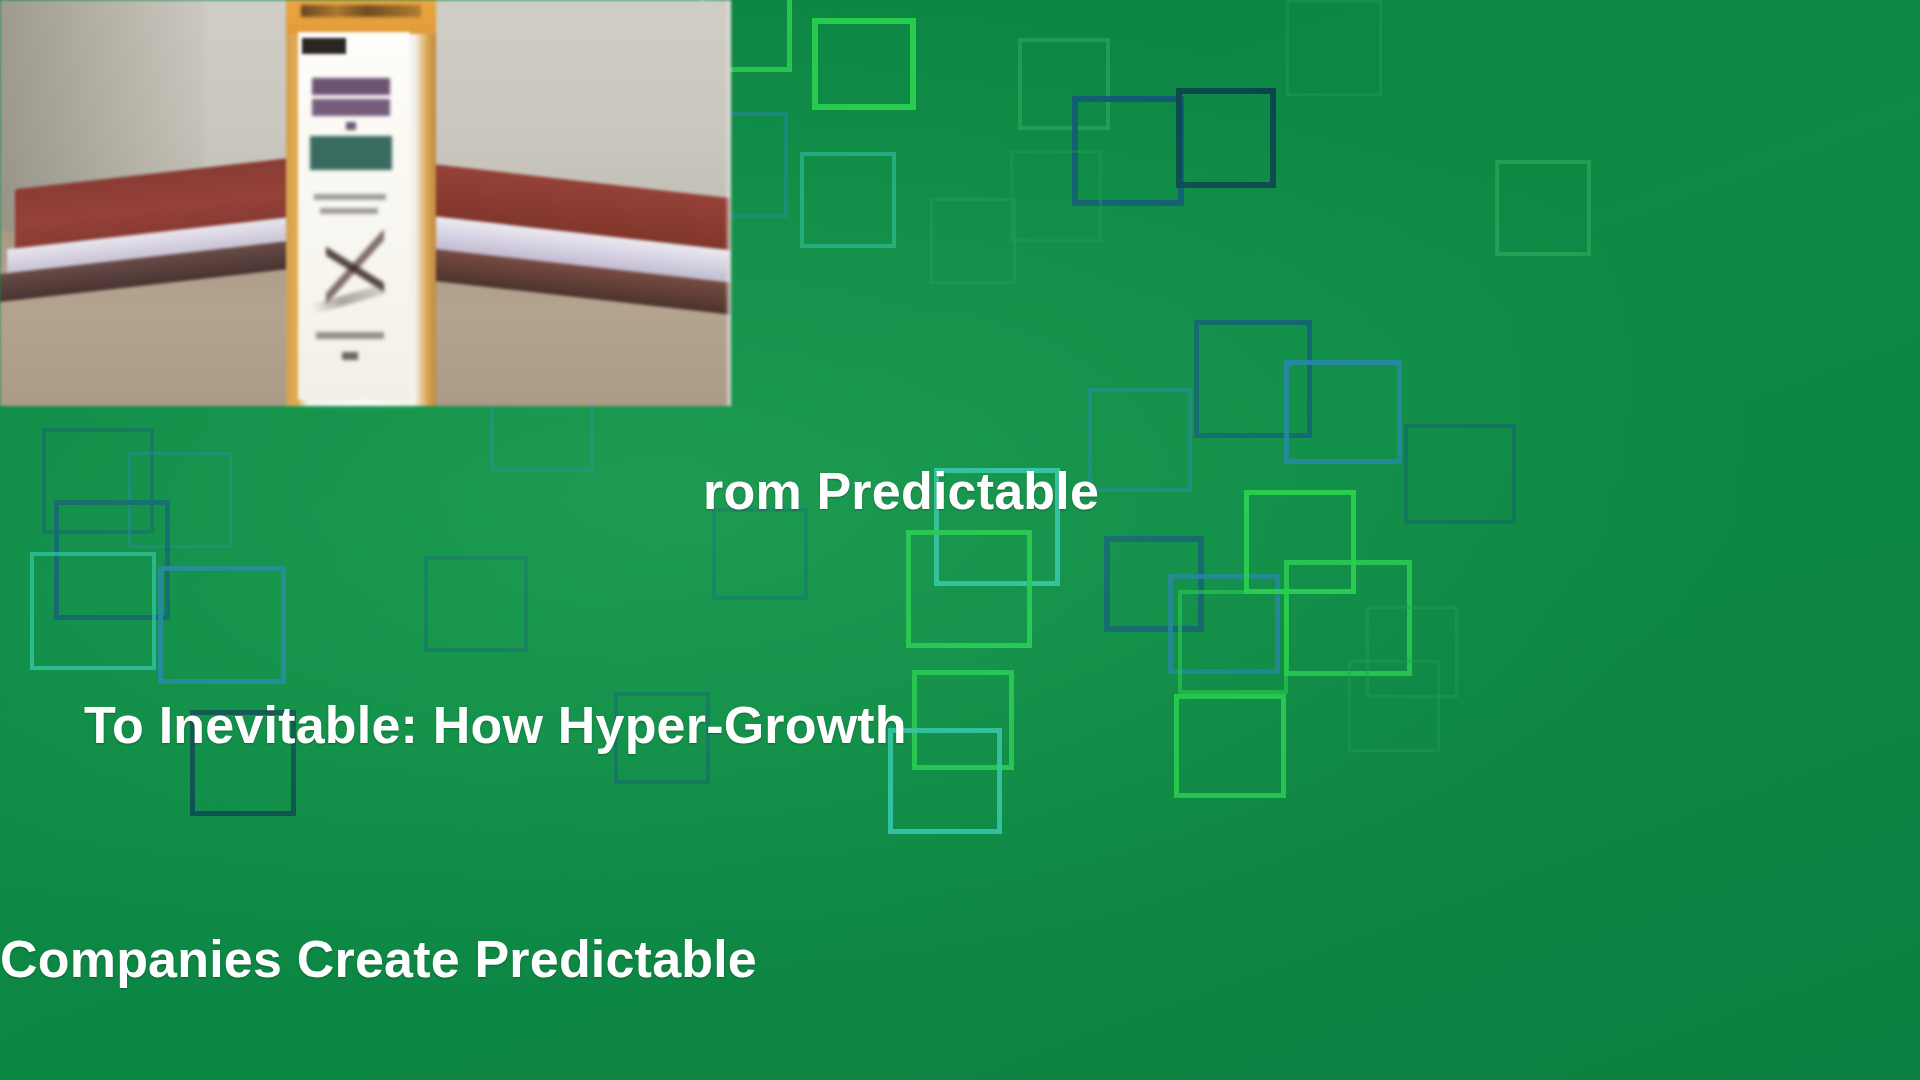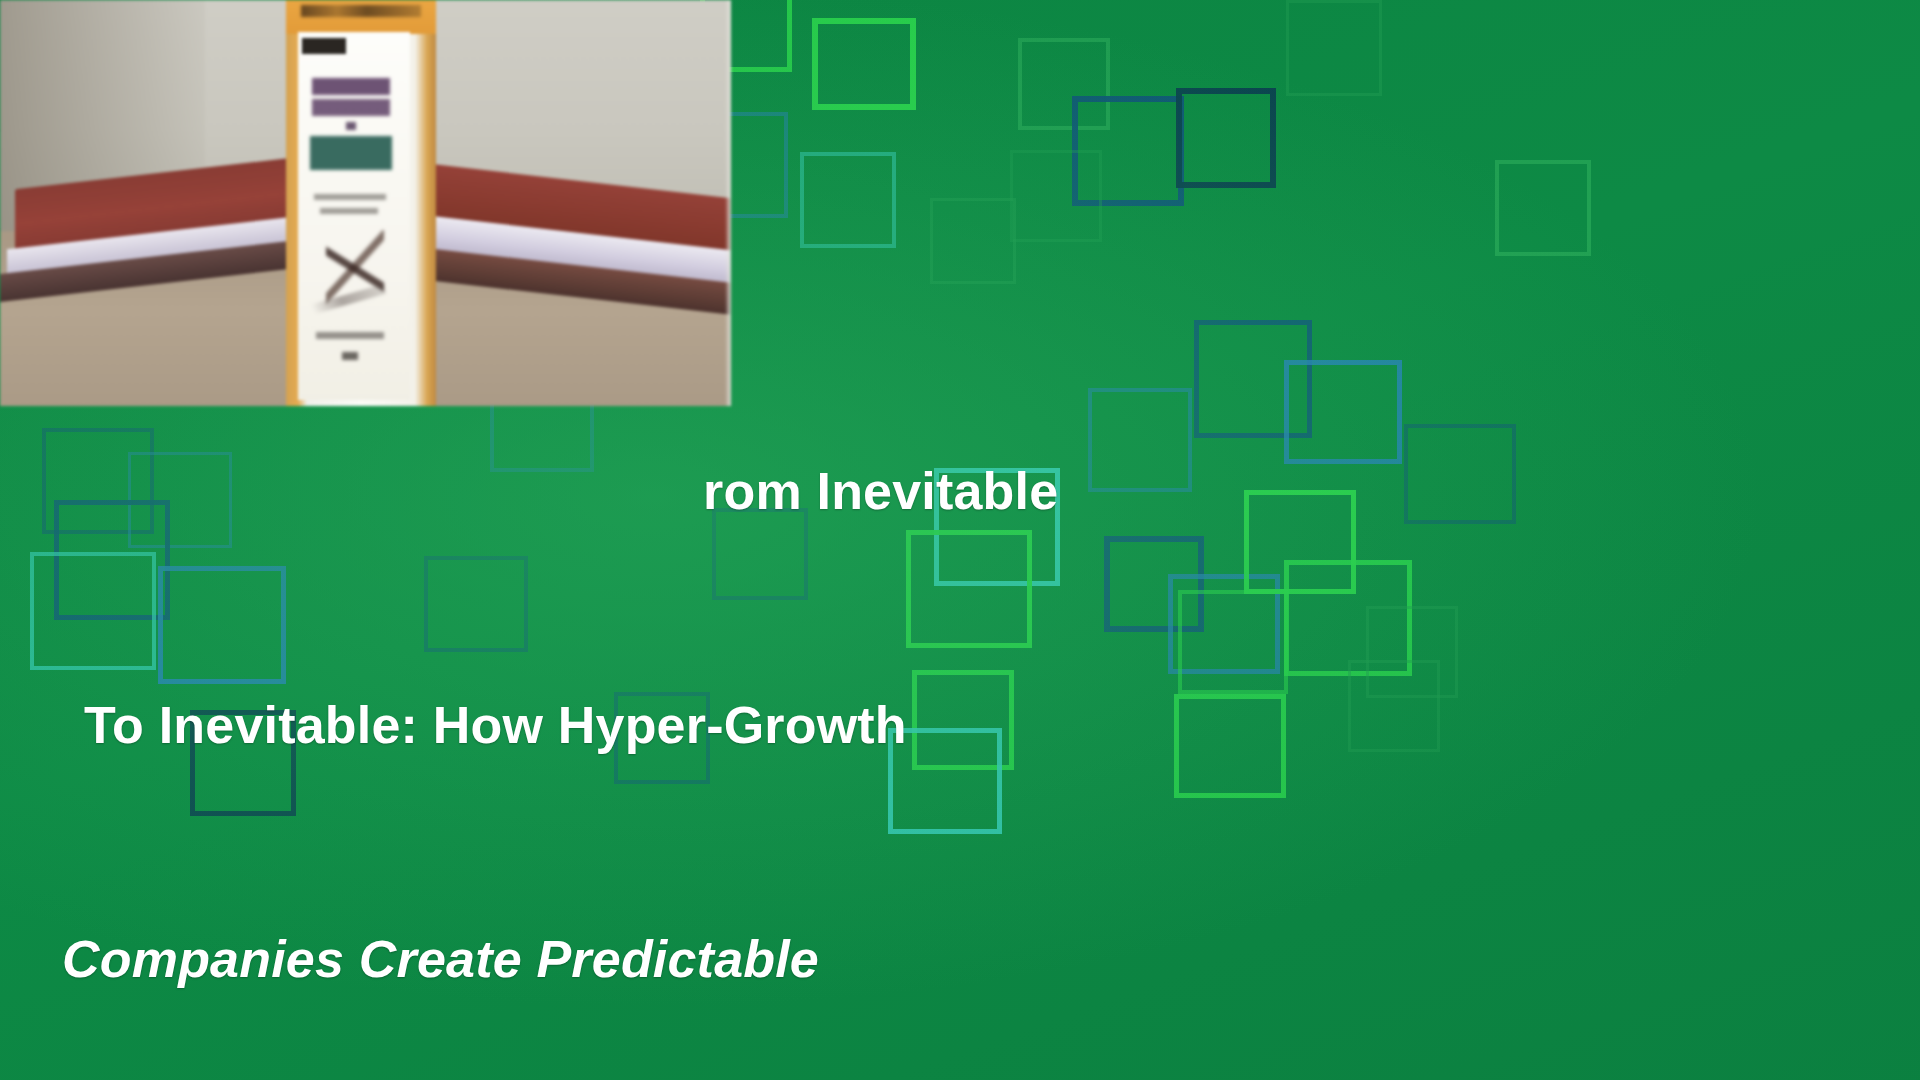--- a/index.html
+++ b/index.html
@@ -174,21 +174,21 @@
     font-weight:bold;
     font-size:52px;
     line-height:78px;
     letter-spacing:0.2px;
     text-shadow:0 1px 2px rgba(0,0,0,0.28);
     white-space:pre-wrap;
   }
   #headline .ln{display:block;}
   #headline .ln1{padding-left:703px;}
   #headline .ln2{padding-left:84px;}
-  #headline .ln3{padding-left:62px;font-style:italic;}
+  #headline .ln3{}
 </style>
 </head>
 <body>
 
 <div id="stage">
 
   <div id="backdrop" style="background: rgb(13, 138, 69);">
     <div class="sq" style="left: 700px; top: -20px; width: 92px; height: 92px; border-width: 5px; border-color: rgb(47, 226, 79); opacity: 0.95;"></div>
       <div class="sq" style="left: 812px; top: 18px; width: 104px; height: 92px; border-width: 6px; border-color: rgb(47, 226, 79); opacity: 1;"></div>
       <div class="sq" style="left: 676px; top: 112px; width: 112px; height: 106px; border-width: 4px; border-color: rgb(43, 127, 201); opacity: 0.55;"></div>
@@ -260,18 +260,18 @@
         <div class="bird-tail"></div>
         <div class="t-author"></div>
         <div class="t-pub"></div>
       </div>
     </div>
 
     <div class="edge-fade"></div>
   </div>
 
   <div id="headline" style="color: rgb(255, 255, 255);">
-    <span class="ln ln1">rom Inevitable</span>
+    <span class="ln ln1">rom Predictable</span>
     <span class="ln ln2">To Inevitable: How Hyper-Growth</span>
     <span class="ln ln3">Companies Create Predictable</span>
   </div>
 
 </div>
 
 </body></html>

